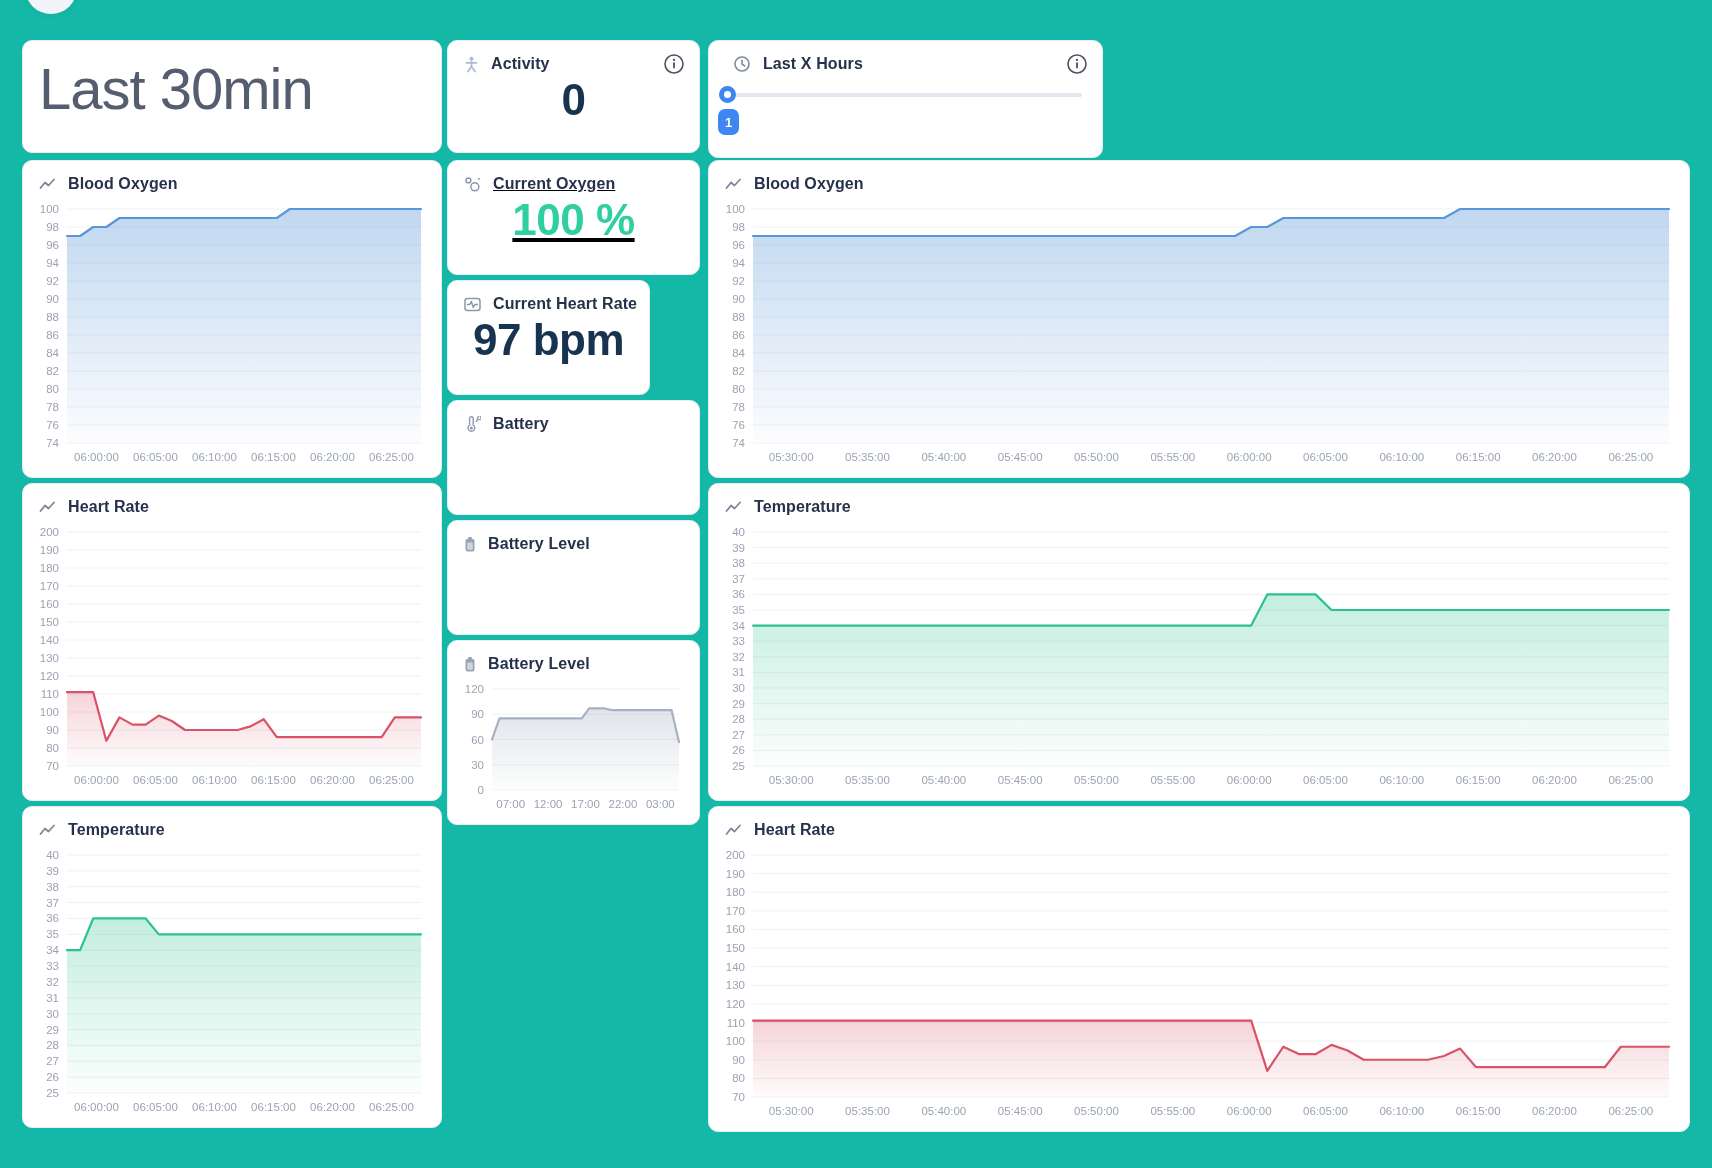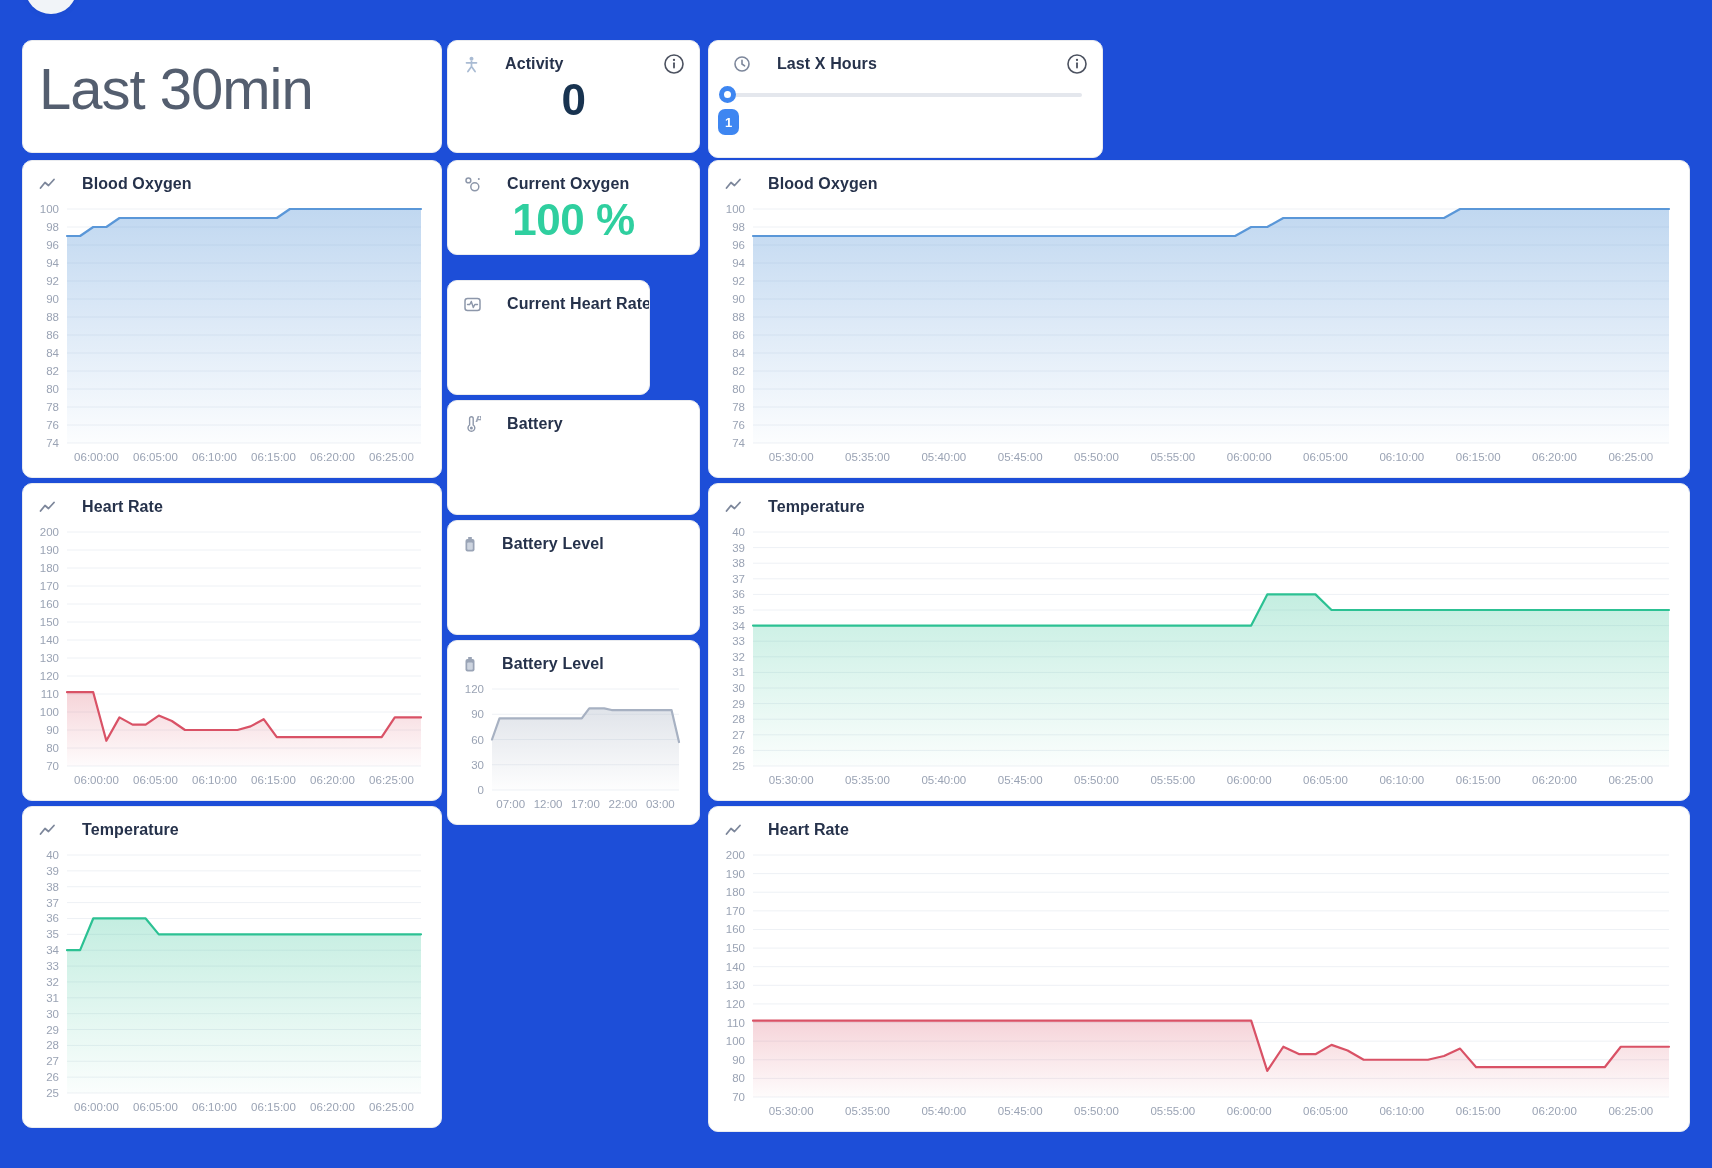--- a/index.html
+++ b/index.html
@@ -1,19 +1,19 @@
 <!DOCTYPE html>
 <html><head>
 <meta charset="utf-8">
 <style>
   html,body{margin:0;padding:0;background:#fdfdfe;font-family:"Liberation Sans",sans-serif;}
-  .page{position:relative;width:1712px;height:1168px;background:#1d4ed8;overflow:hidden;}
+  .page{position:relative;width:1712px;height:1168px;background:#14b8a6;overflow:hidden;}
   .fab{position:absolute;border-radius:50%;background:#f1f4f8;box-shadow:0 2px 6px rgba(0,0,0,.04);}
   .card{position:absolute;background:#fff;border:1px solid #e9ebef;border-radius:10px;box-sizing:border-box;overflow:hidden;}
-  .card-head{display:flex;align-items:center;gap:26px;padding:14px 16px 4px;position:relative;}
+  .card-head{display:flex;align-items:center;gap:12px;padding:14px 16px 4px;position:relative;}
   .card-label{font-size:16px;font-weight:700;color:#26324b;letter-spacing:.1px;white-space:nowrap;}
   .icon{display:inline-flex;align-items:center;flex:0 0 auto;}
   .info-btn{position:absolute;right:14px;top:12px;width:22px;height:22px;cursor:pointer;background:none;border:none;padding:0;}
   .page-title{margin:0;padding:14px 16px;font-size:58px;font-weight:400;color:#545e6f;letter-spacing:-1px;}
   .stat-value{text-align:center;font-size:44px;font-weight:800;margin-top:-2px;letter-spacing:-.5px;}
   .green{color:#2fcf9f;} .navy{color:#183350;}
   .chart-body{position:absolute;left:10px;right:10px;top:40px;bottom:8px;}
   .chart-body svg{width:100%;height:100%;display:block;}
   svg text{font-size:11.5px;fill:#9aa3b4;}
   
@@ -245,21 +245,21 @@
           <text x="181.5" y="264" text-anchor="middle">06:10:00</text>
           <text x="240.5" y="264" text-anchor="middle">06:15:00</text>
           <text x="299.5" y="264" text-anchor="middle">06:20:00</text>
           <text x="358.5" y="264" text-anchor="middle">06:25:00</text>
           <polygon points="34,246 34,103.2 47.111111111111114,103.2 60.22222222222222,71.46666666666667 73.33333333333333,71.46666666666667 86.44444444444444,71.46666666666667 99.55555555555556,71.46666666666667 112.66666666666666,71.46666666666667 125.77777777777777,87.33333333333334 138.88888888888889,87.33333333333334 152,87.33333333333334 165.11111111111111,87.33333333333334 178.2222222222222,87.33333333333334 191.33333333333331,87.33333333333334 204.44444444444443,87.33333333333334 217.55555555555554,87.33333333333334 230.66666666666669,87.33333333333334 243.77777777777777,87.33333333333334 256.8888888888889,87.33333333333334 270,87.33333333333334 283.1111111111111,87.33333333333334 296.22222222222223,87.33333333333334 309.3333333333333,87.33333333333334 322.4444444444444,87.33333333333334 335.55555555555554,87.33333333333334 348.66666666666663,87.33333333333334 361.77777777777777,87.33333333333334 374.88888888888886,87.33333333333334 388,87.33333333333334 388,246" fill="url(#gr2)"></polygon>
           <polyline points="34,103.2 47.111111111111114,103.2 60.22222222222222,71.46666666666667 73.33333333333333,71.46666666666667 86.44444444444444,71.46666666666667 99.55555555555556,71.46666666666667 112.66666666666666,71.46666666666667 125.77777777777777,87.33333333333334 138.88888888888889,87.33333333333334 152,87.33333333333334 165.11111111111111,87.33333333333334 178.2222222222222,87.33333333333334 191.33333333333331,87.33333333333334 204.44444444444443,87.33333333333334 217.55555555555554,87.33333333333334 230.66666666666669,87.33333333333334 243.77777777777777,87.33333333333334 256.8888888888889,87.33333333333334 270,87.33333333333334 283.1111111111111,87.33333333333334 296.22222222222223,87.33333333333334 309.3333333333333,87.33333333333334 322.4444444444444,87.33333333333334 335.55555555555554,87.33333333333334 348.66666666666663,87.33333333333334 361.77777777777777,87.33333333333334 374.88888888888886,87.33333333333334 388,87.33333333333334" fill="none" stroke="#2cc193" stroke-width="2.2" stroke-linejoin="round" stroke-linecap="round"></polyline>
         </svg>
       </div>
   </section>
 
-  <section class="card" style="left:447px;top:160px;width:253px;height:95px;">
+  <section class="card" style="left:447px;top:160px;width:253px;height:115px;text-decoration:underline;">
     <div class="card-head">
       <span class="icon">
           <svg width="17" height="17" viewBox="0 0 17 17">
             <circle cx="10.8" cy="10.8" r="4" stroke="#8d97aa" stroke-width="1.5" fill="none"></circle>
             <circle cx="4.4" cy="4.4" r="2.4" stroke="#8d97aa" stroke-width="1.5" fill="none"></circle>
             <circle cx="14.8" cy="3" r="1" fill="#8d97aa"></circle>
           </svg>
         </span>
       <span class="card-label">Current Oxygen</span>
     </div>
@@ -269,20 +269,21 @@
   <section class="card" style="left:447px;top:280px;width:203px;height:115px;">
     <div class="card-head">
       <span class="icon">
           <svg width="17" height="17" viewBox="0 0 17 17">
             <rect x="1" y="2.5" width="15" height="12" rx="2.5" stroke="#8d97aa" stroke-width="1.5" fill="none"></rect>
             <path d="M3.5 8.5 h2.3 l1.5-3 2 6 1.5-3 h2.7" stroke="#8d97aa" stroke-width="1.4" fill="none" stroke-linejoin="round" stroke-linecap="round"></path>
           </svg>
         </span>
       <span class="card-label">Current Heart Rate</span>
     </div>
+    <div class="stat-value navy">97 bpm</div>
   </section>
 
   <section class="card" style="left:447px;top:400px;width:253px;height:115px;">
     <div class="card-head">
       <span class="icon">
           <svg width="17" height="17" viewBox="0 0 17 17">
             <path d="M5.6 2.6 a1.8 1.8 0 0 1 3.6 0 V9 a3.4 3.4 0 1 1 -3.6 0 Z" stroke="#8d97aa" stroke-width="1.4" fill="none"></path>
             <circle cx="7.4" cy="12" r="1.5" fill="#8d97aa"></circle>
             <text x="11.2" y="6.3" font-size="6.5" fill="#8d97aa" font-weight="700">A</text>
           </svg>

